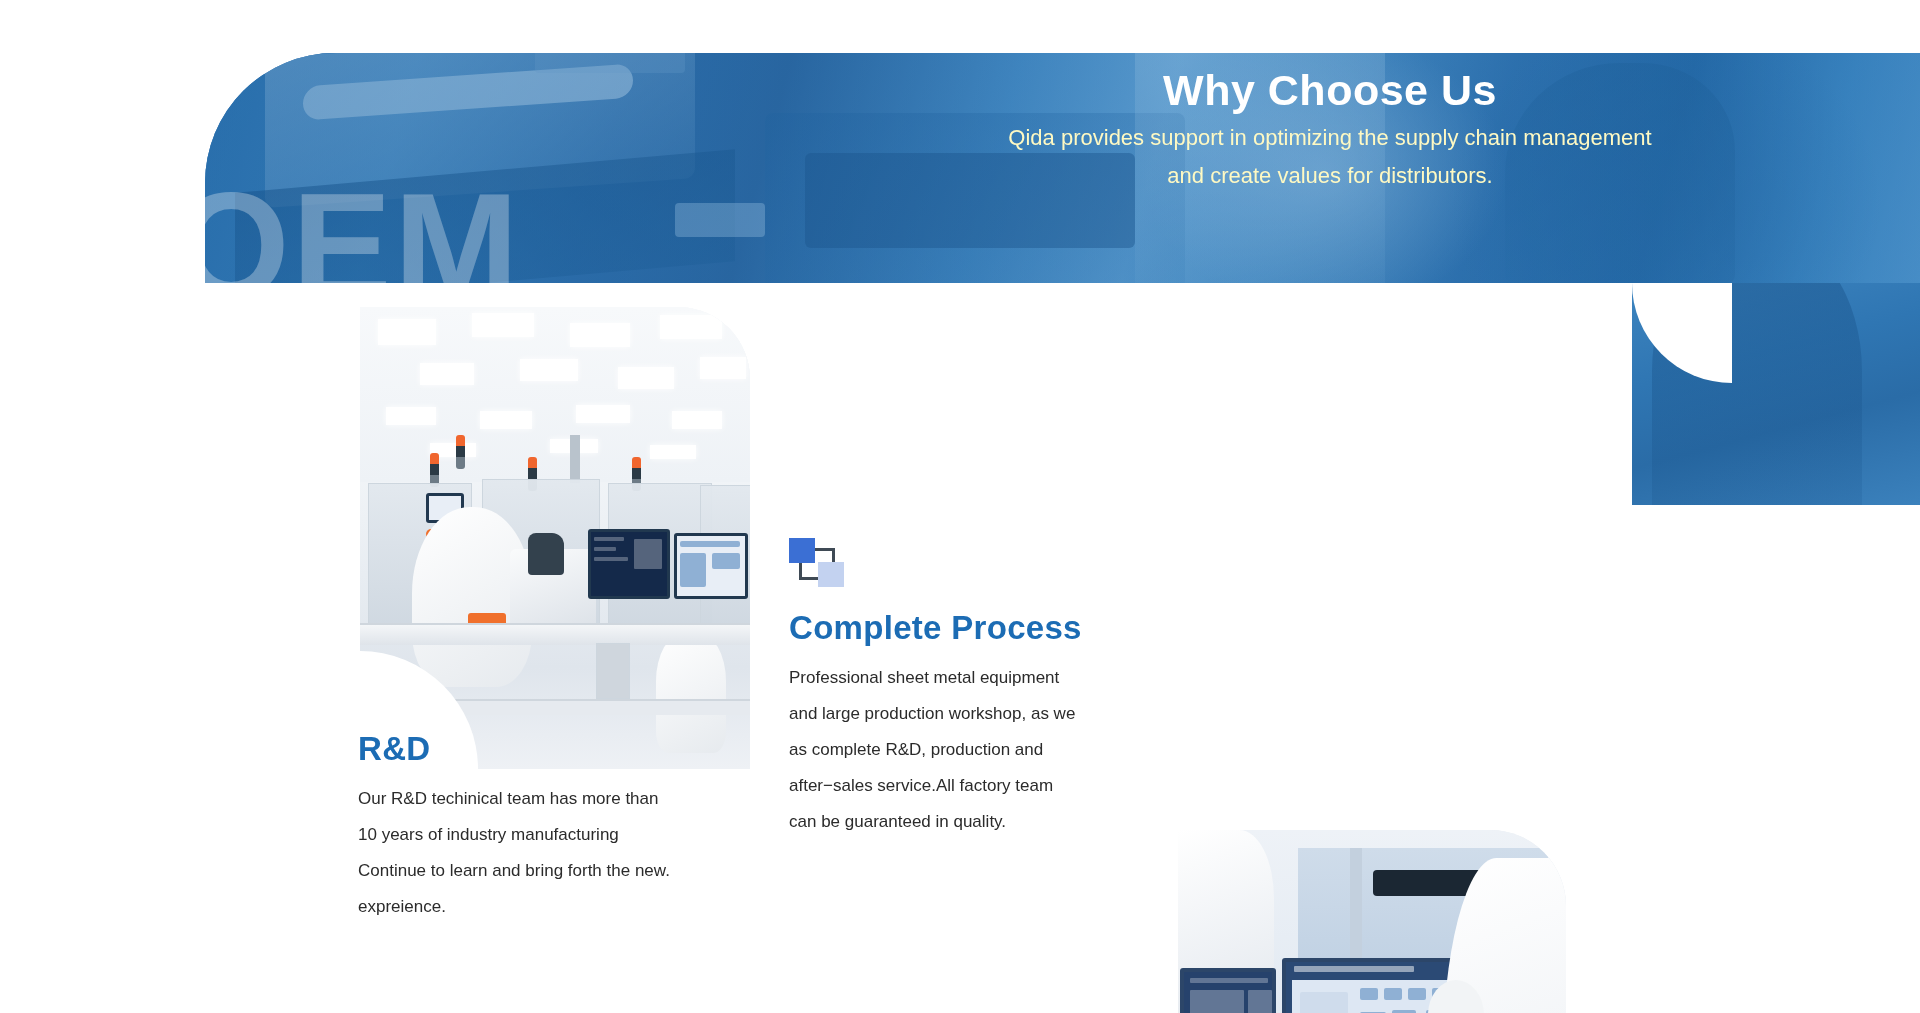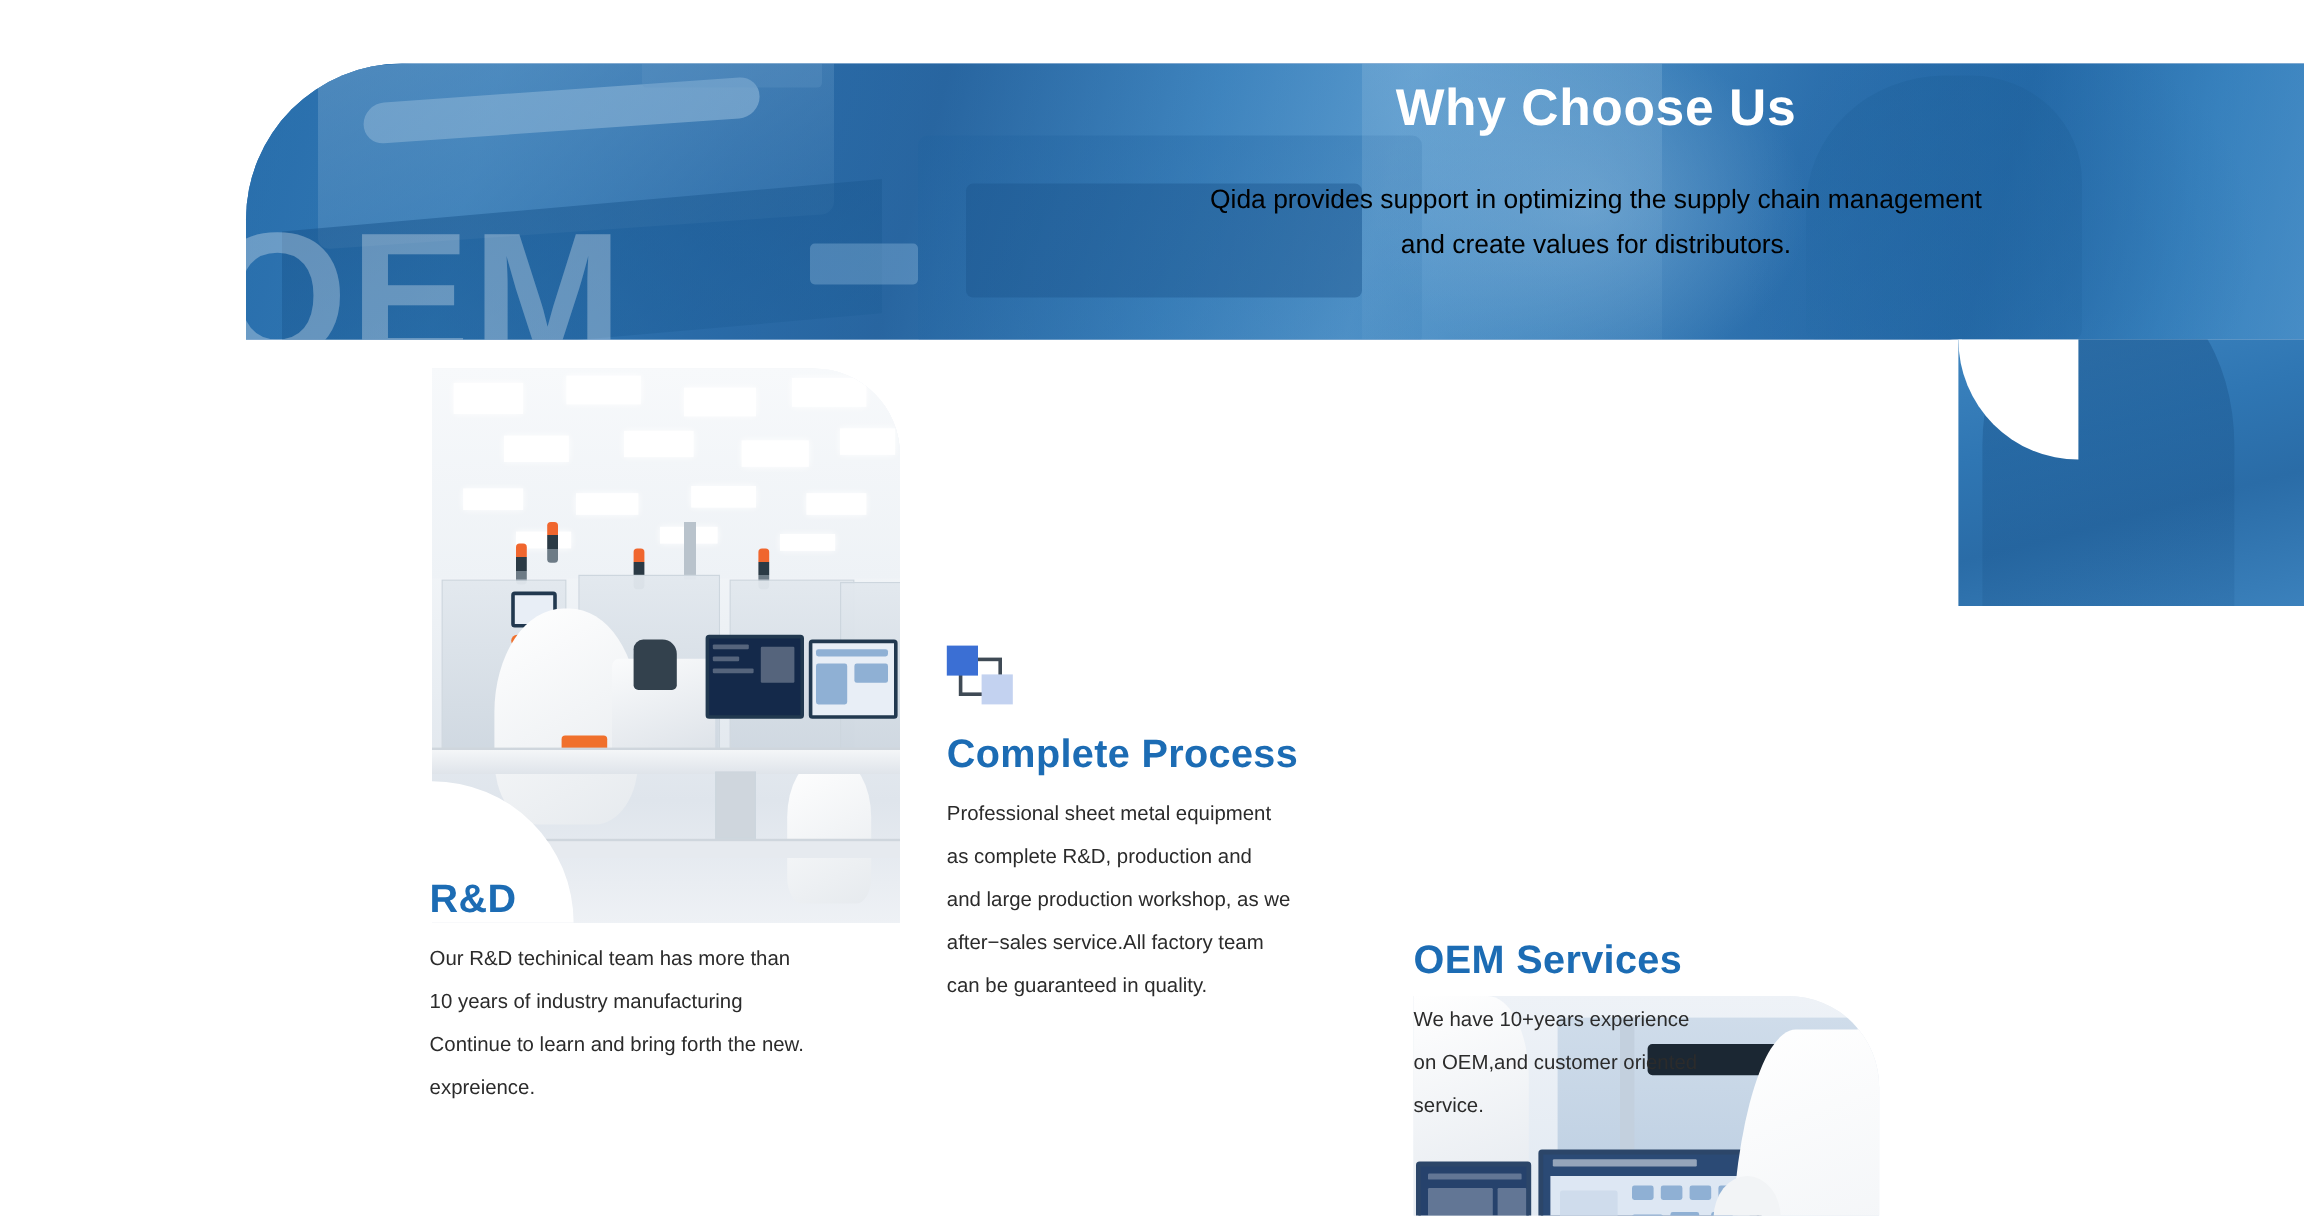--- a/index.html
+++ b/index.html
@@ -83,23 +83,23 @@
     text-align:center;
   }
   .hero-title {
     font-size:43px;
     font-weight:700;
     color:#ffffff;
     letter-spacing:.5px;
     line-height:1.15;
   }
   .hero-sub {
-    margin-top:32px;
+    margin-top:4px;
     font-size:22px;
-    color:#000000;
+    color:#fef9c3;
     line-height:1.70;
     font-weight:400;
   }
   .hero-sub .l2 { display:block; }
 
   
   .right-panel {
     position:absolute;
     left:1632px; top:283px;
     width:288px; height:222px;
@@ -359,29 +359,21 @@
       <p>10 years of industry manufacturing</p>
       <p>Continue to learn and bring forth the new.</p>
       <p>expreience.</p>
     </div>
   </div>
 
   <div class="block block-cp">
     <h2 class="title title-cp">Complete Process</h2>
     <div class="body">
       <p>Professional sheet metal equipment</p>
+      <p>and large production workshop, as we</p>
       <p>as complete R&amp;D, production and</p>
-      <p>and large production workshop, as we</p>
       <p>after−sales service.All factory team</p>
       <p>can be guaranteed in quality.</p>
     </div>
   </div>
 
-  <div class="block block-oem">
-    <h2 class="title">OEM Services</h2>
-    <div class="body">
-      <p>We have 10+years experience</p>
-      <p>on OEM,and customer oriented</p>
-      <p>service.</p>
-    </div>
-  </div>
 
 </div>
 
 </body></html>

